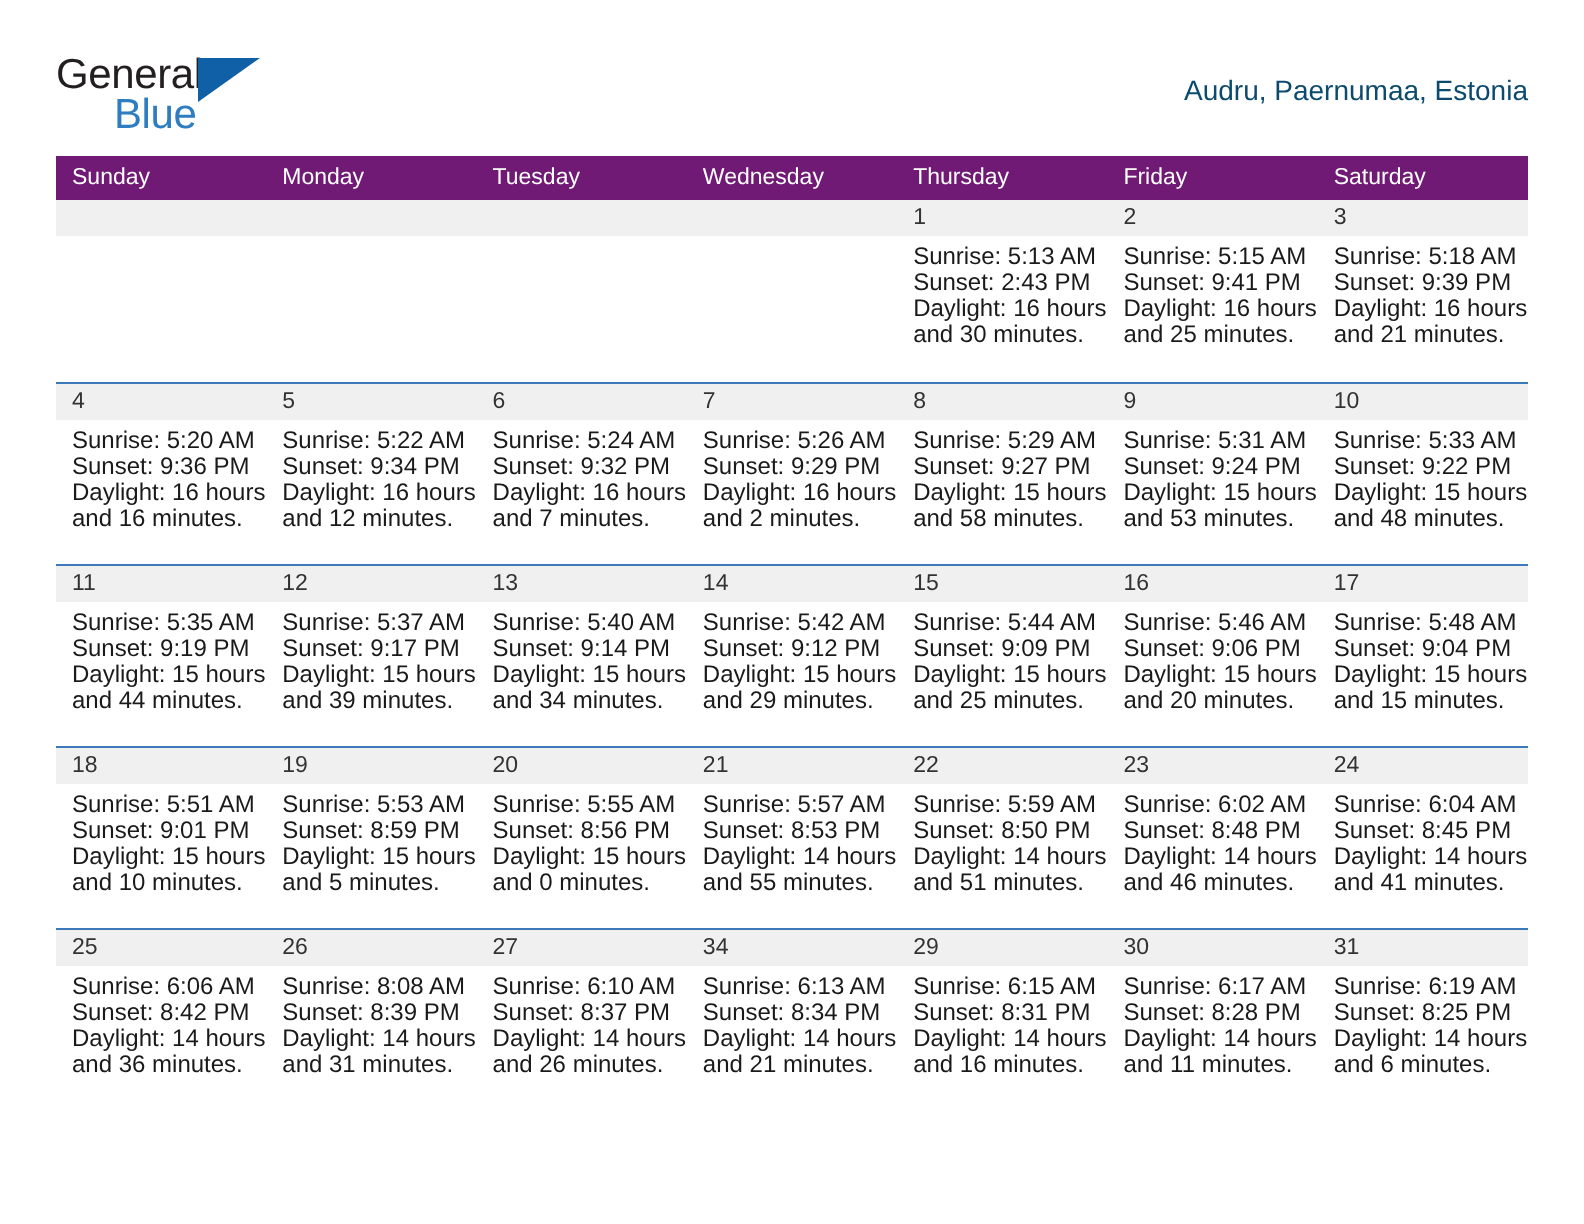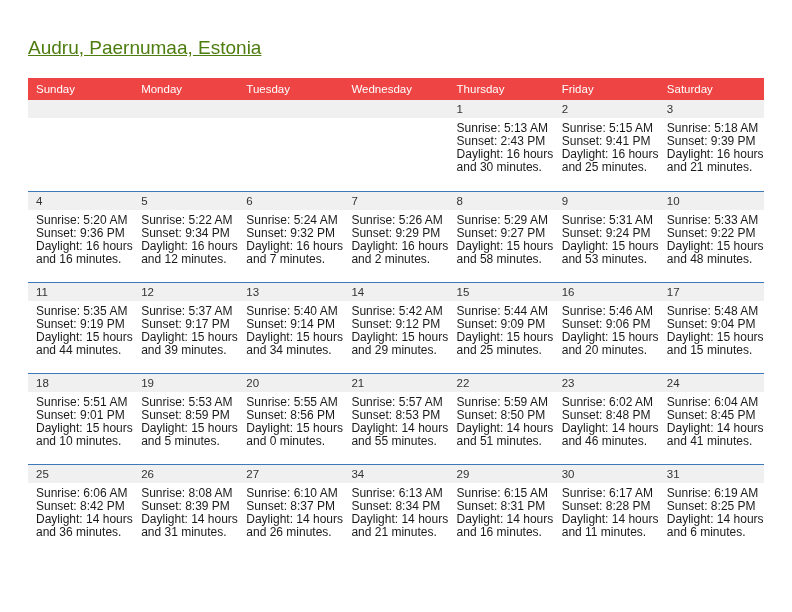--- a/index.html
+++ b/index.html
@@ -66,36 +66,35 @@
     text-align: right;
     padding-top: 2px;
   }
   .cal-title {
     font-size: 27px;
     color: #000000;
     line-height: 1.06;
     white-space: nowrap;
   }
   .cal-subtitle {
-    font-size: 19px;
-    color: #4d7c0f;
+    font-size: 14px;
+    color: #0c4a6e;
     margin-top: 9px;
     white-space: nowrap;
-    text-decoration: underline;
   }
 
   
   .calendar {
     width: 736px;
     border-collapse: collapse;
     table-layout: fixed;
     margin-top: 6px;
   }
   .calendar th {
-    background: #ef4444;
+    background: #701a75;
     color: #ffffff;
     font-size: 11.5px;
     font-weight: normal;
     text-align: left;
     padding: 5px 0 5px 8px;
     height: 19px;
     box-sizing: border-box;
   }
   .calendar td {
     vertical-align: top;
@@ -132,20 +131,25 @@
     background: #f0f0f0;
   }
 </style>
 </head>
 <body>
 
 <div class="page">
 
   <div class="header">
 
+    <div class="brand">
+      <span class="brand-general">General</span>
+      <span class="brand-triangle"></span>
+      <span class="brand-blue">Blue</span>
+    </div>
 
     <div class="title-block">
       <div class="cal-subtitle">Audru, Paernumaa, Estonia</div>
     </div>
 
   </div>
 
   <table class="calendar">
     <thead>
       <tr id="weekday-header-row">

